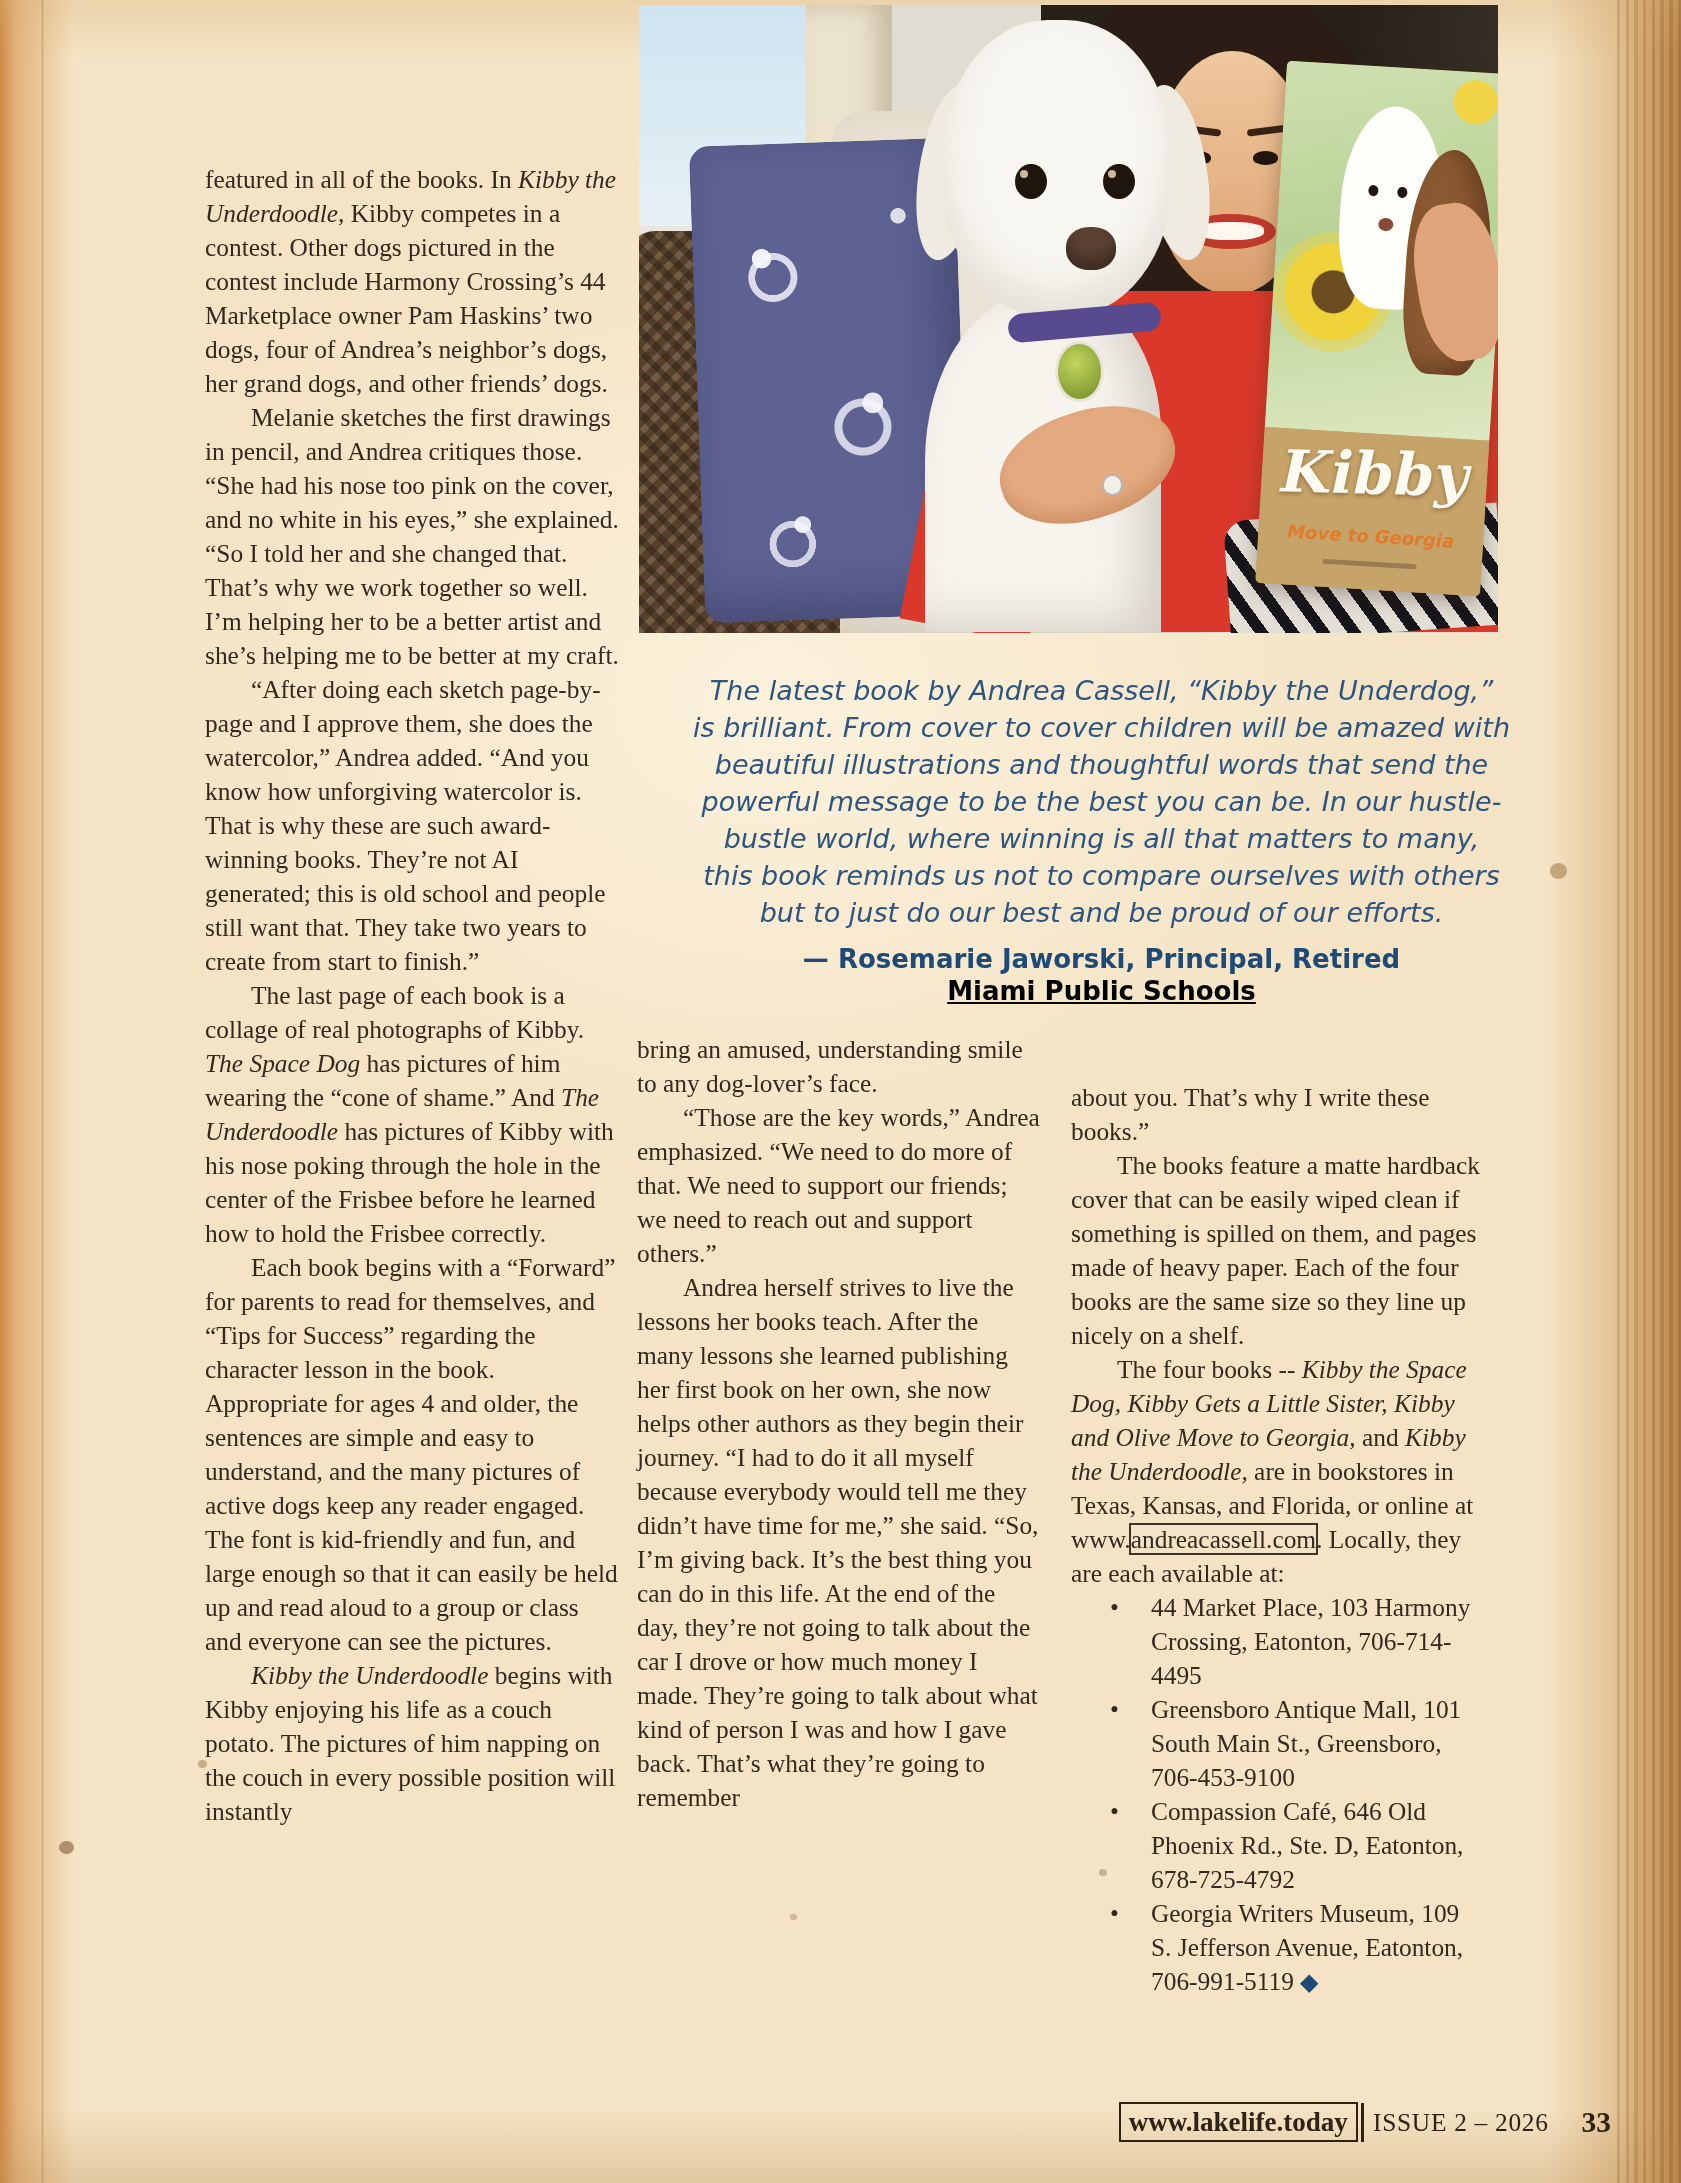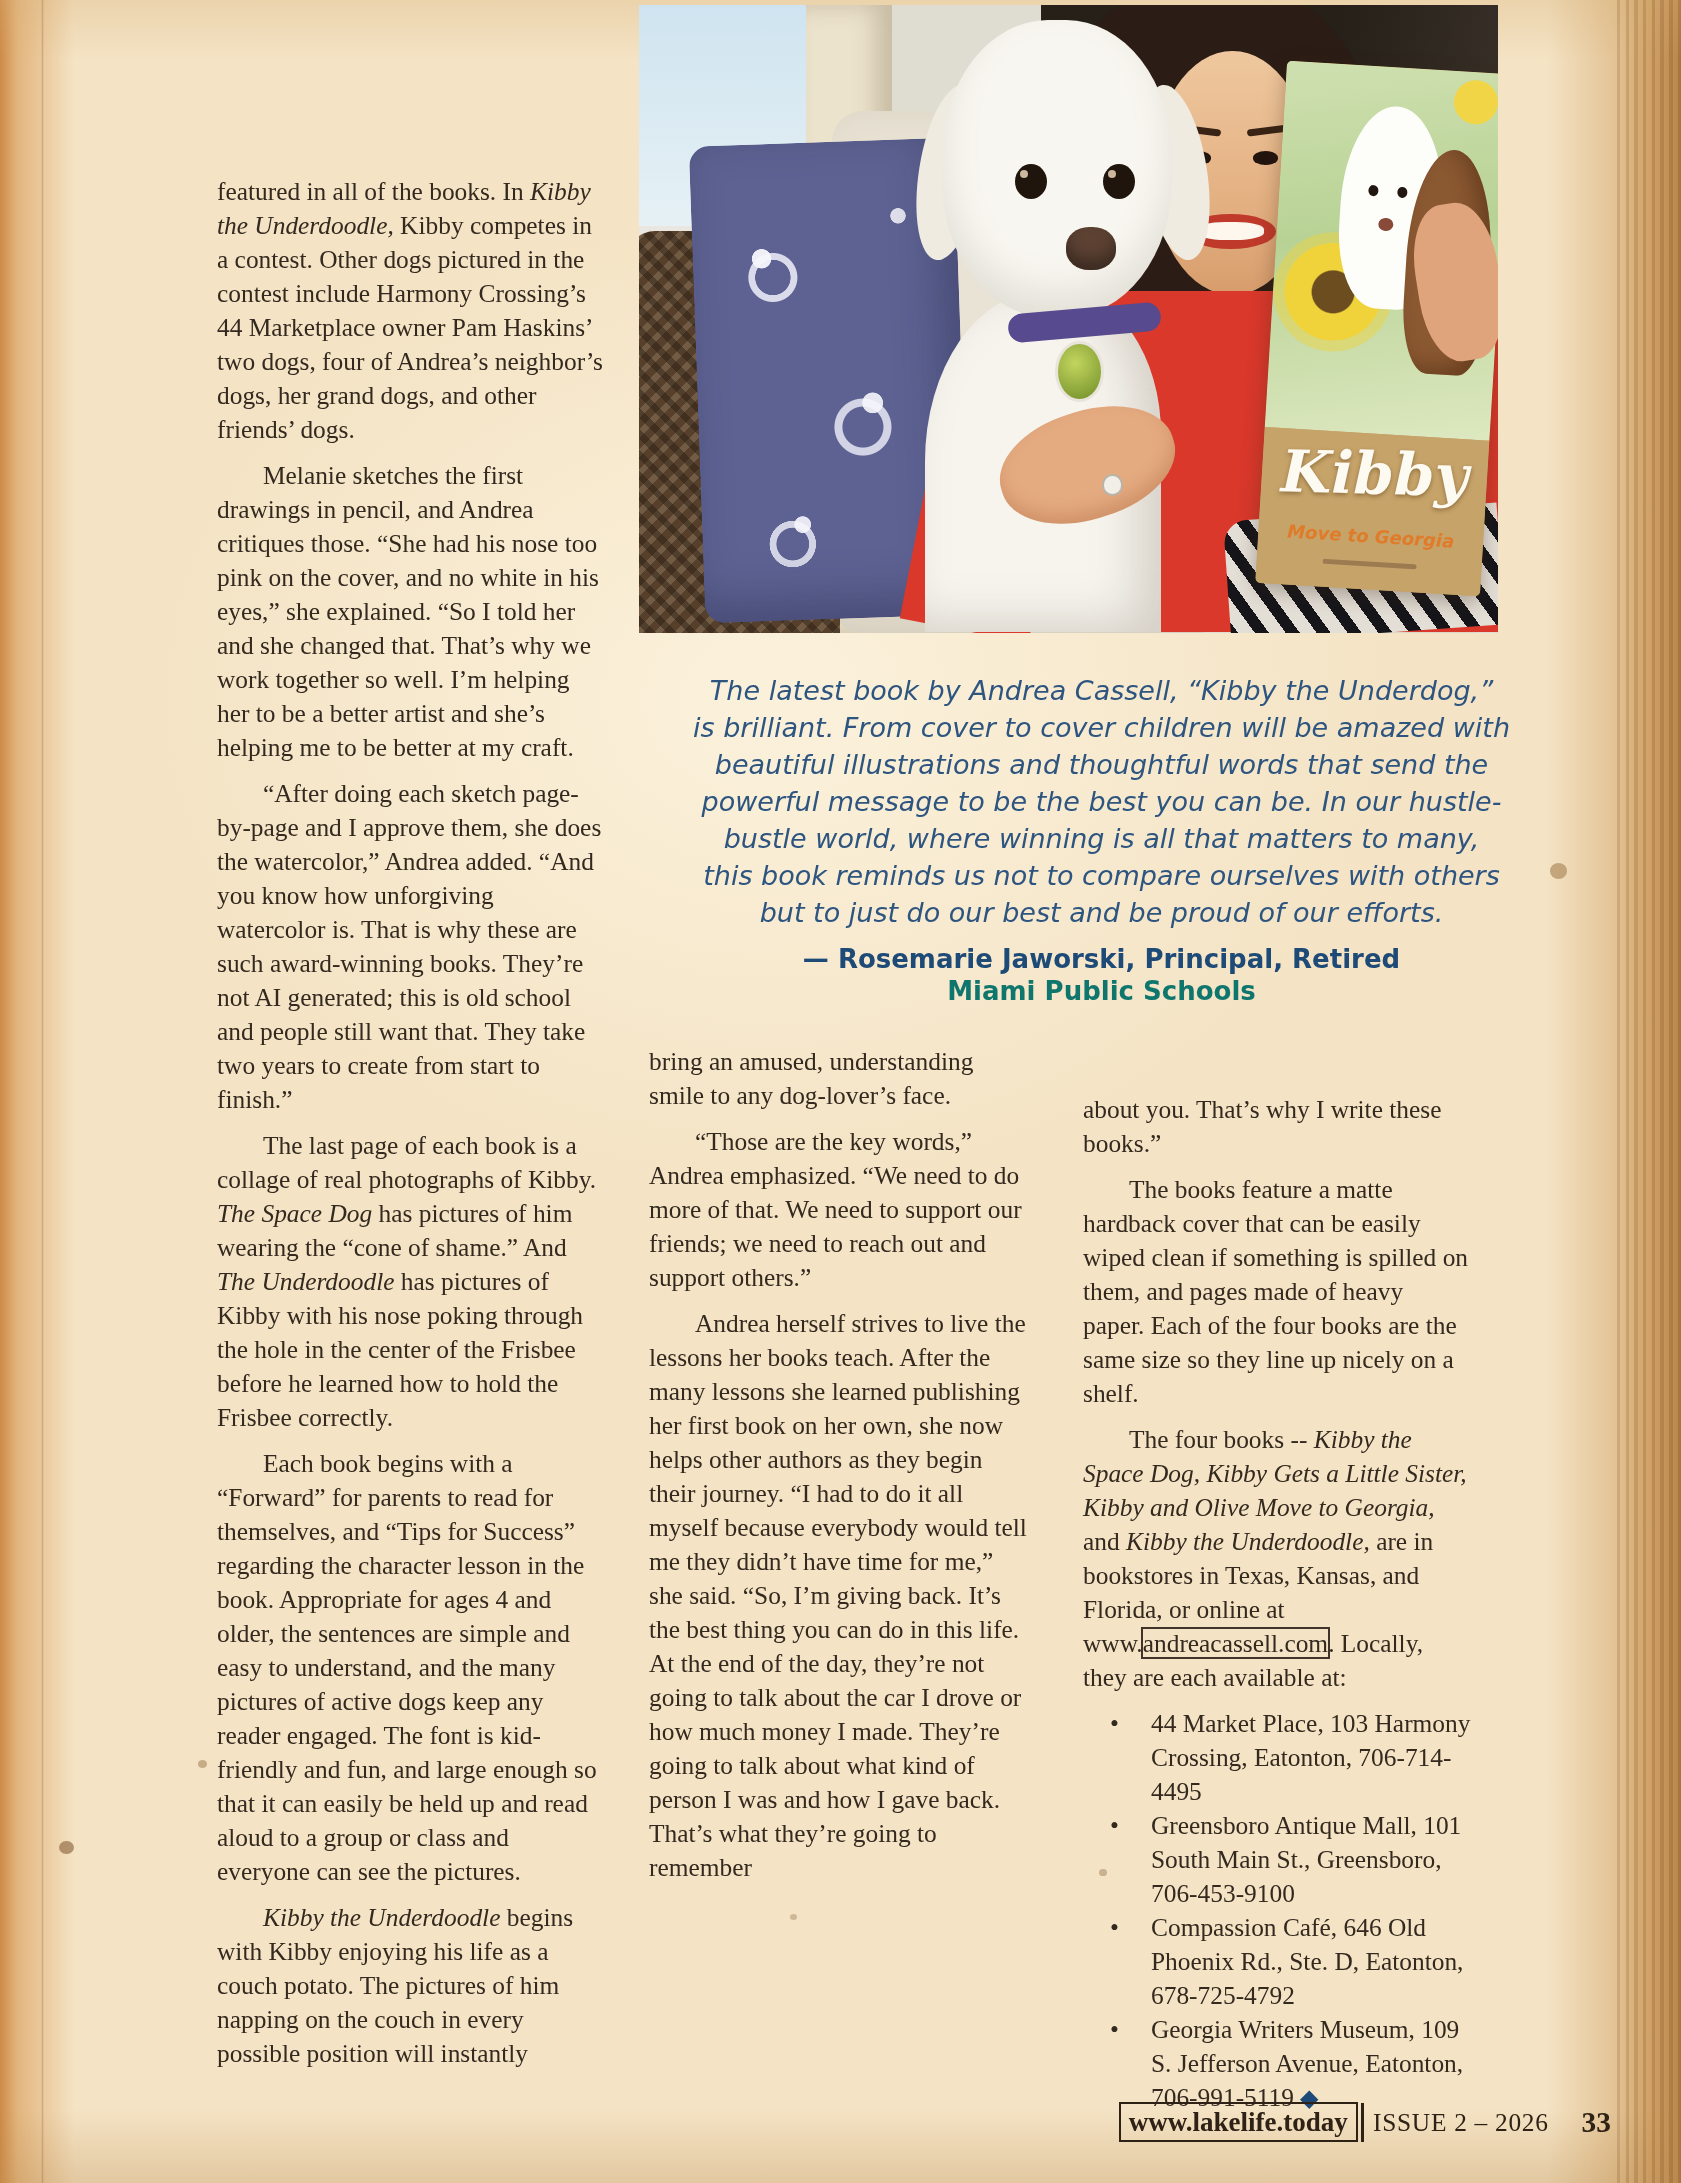--- a/index.html
+++ b/index.html
@@ -106,28 +106,28 @@
     text-shadow:0 2px 4px rgba(90,60,20,.5);transform:rotate(-2deg);}
   .ph-book-sub{left:0;top:460px;width:225px;text-align:center;
     font:italic bold 18px/20px "DejaVu Sans", sans-serif;color:#e07b2a;}
   .ph-book-credit{left:66px;top:495px;width:94px;height:4.7px;background:#9b7b4f;border-radius:2.7px;}
   .ph-hand-r{left:778px;top:198px;width:83px;height:158px;background:#e0a47c;border-radius:42%;transform:rotate(-9deg);}
 
   
   .pull-quote{position:absolute;left:690px;top:672px;width:823px;text-align:center;}
   .quote-line{font:italic 27px/37px "DejaVu Sans", sans-serif;color:#2d5580;white-space:nowrap;}
   .attr{margin-top:12px;font:bold 26px/32px "DejaVu Sans", sans-serif;color:#1d4a77;}
-  .attr2{font:bold 26px/32px "DejaVu Sans", sans-serif;color:#0f766e;}
+  .attr2{font:bold 26px/32px "DejaVu Sans", sans-serif;color:#000000;text-decoration:underline;}
 
   
   .col{position:absolute;}
   .col-left{left:205px;top:162px;width:414px;}
   .col-middle{left:637px;top:1032px;width:404px;}
   .col-right{left:1071px;top:1080px;width:411px;}
-  .par{margin:12px;font:25.4px/34px "Liberation Serif", serif;color:#33291f;text-align:left;}
+  .par{margin:0;font:25.4px/34px "Liberation Serif", serif;color:#33291f;text-align:left;}
   .par.indent{text-indent:46px;}
   .it{font-style:italic;}
   .linkbox{box-shadow:0 0 0 2px #40342a;}
   .bullets{margin:0;padding:0;list-style:none;}
   .bullets li{position:relative;padding-left:80px;font:25.4px/34px "Liberation Serif", serif;color:#33291f;}
   .bullets li::before{content:"\2022";position:absolute;left:39px;top:0;}
   .diamond{color:#1d4a77;font-size:24px;}
 
   
   .footer{position:absolute;top:2102px;right:70px;display:flex;align-items:center;color:#2e2116;}

